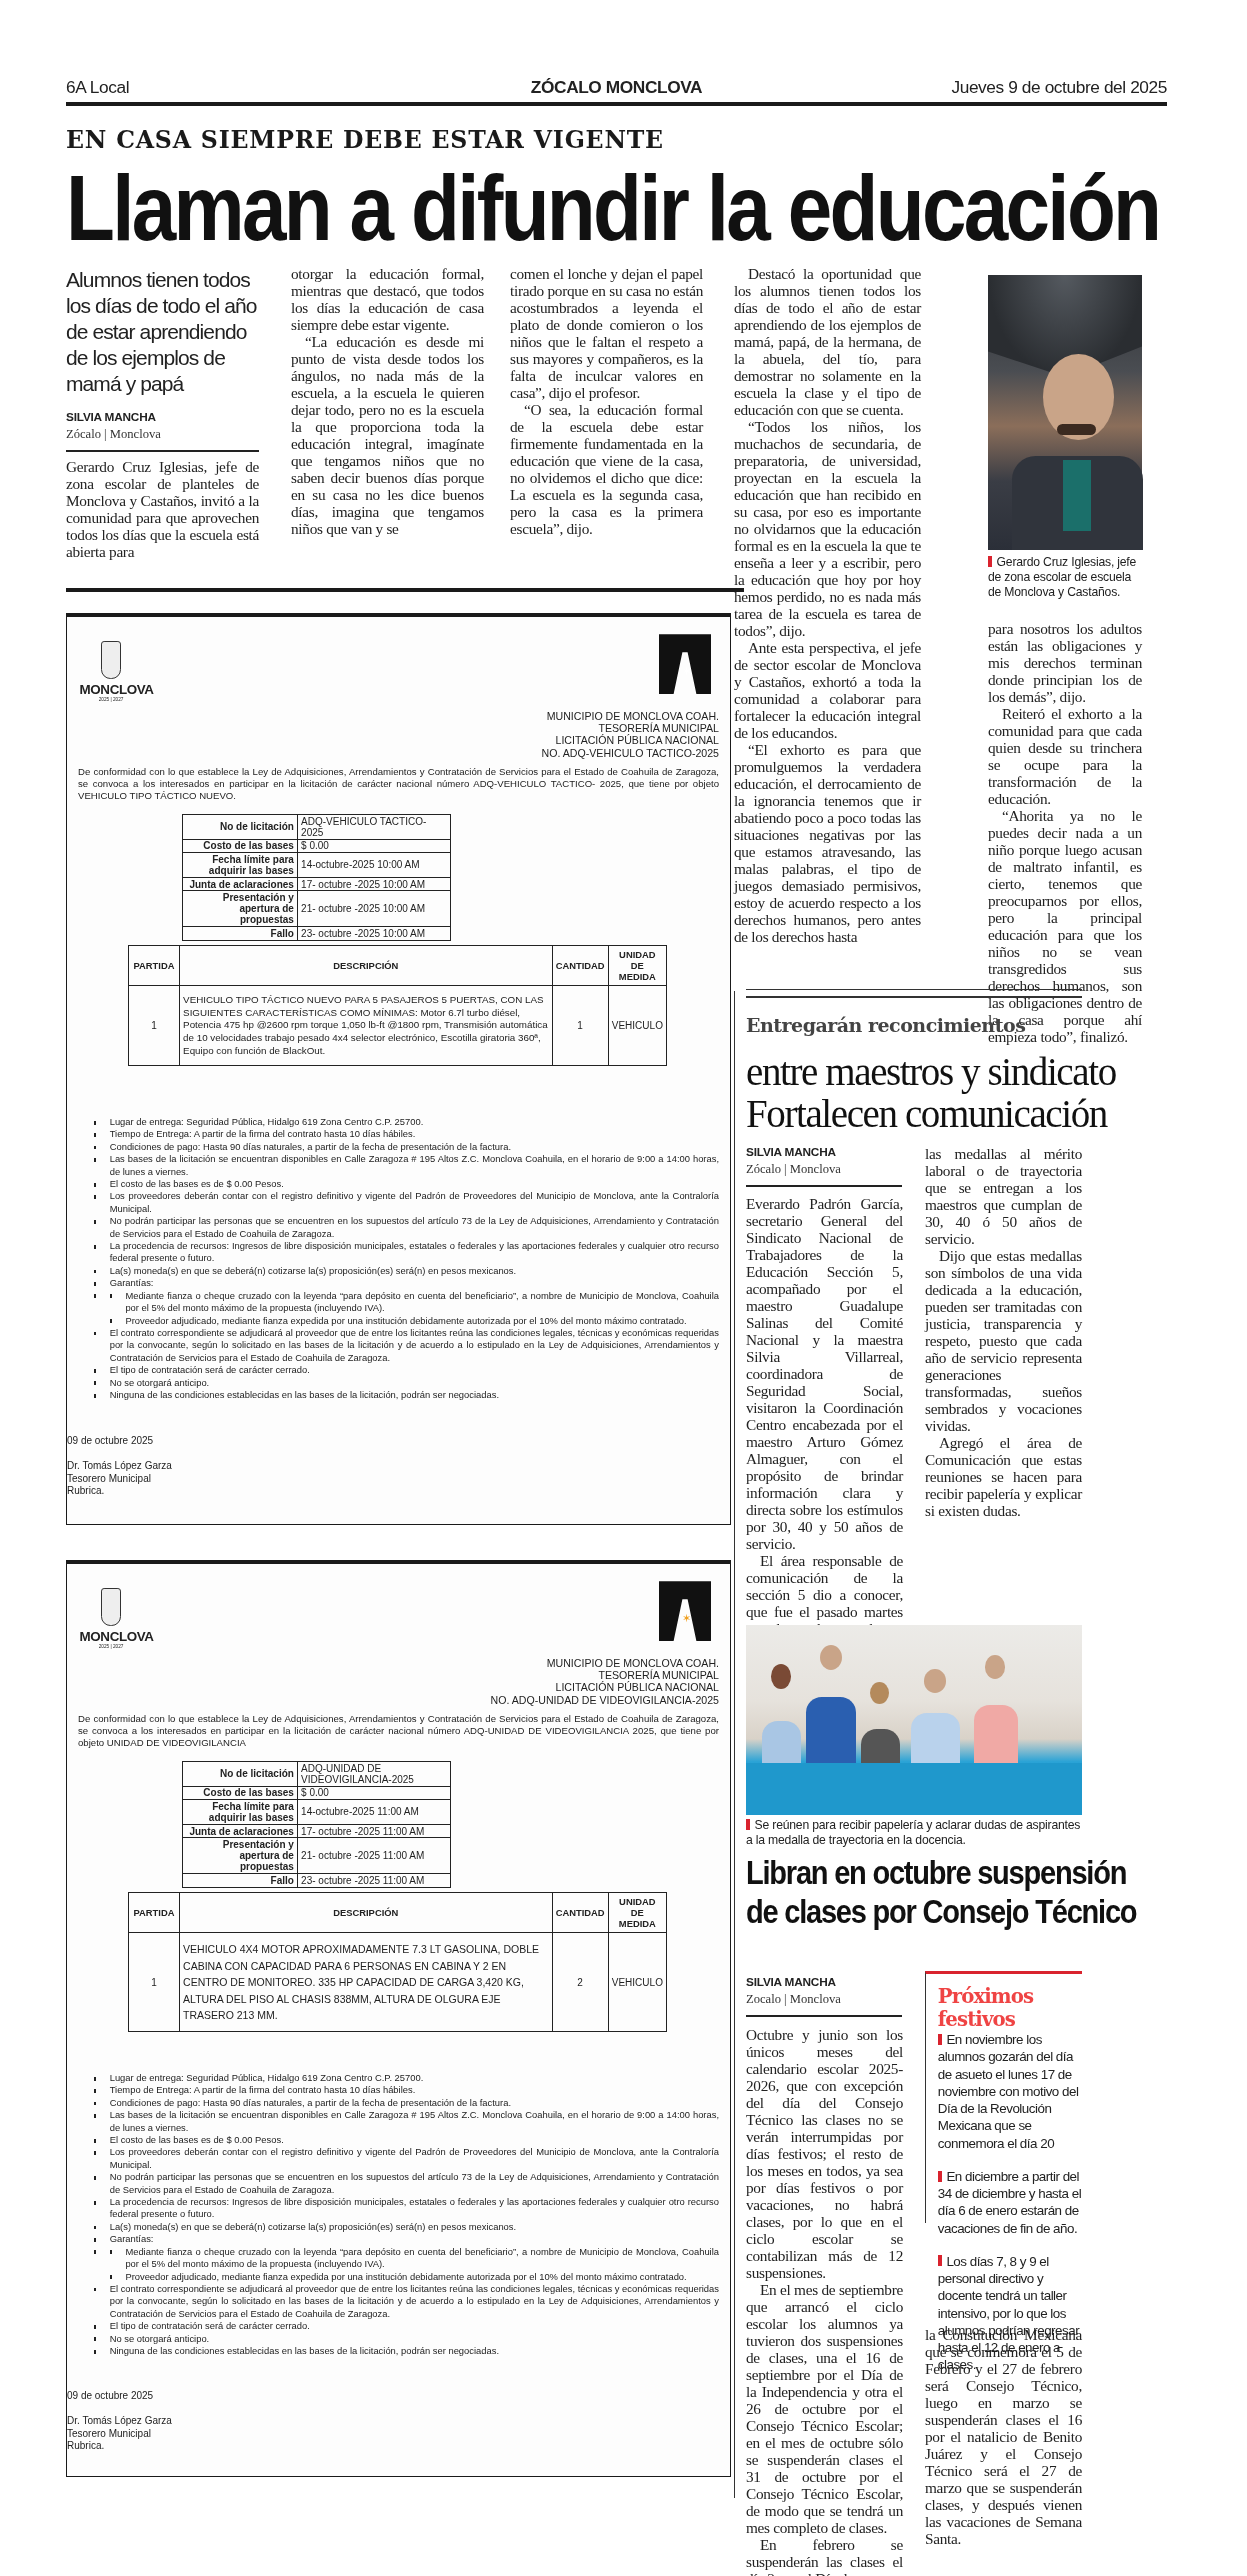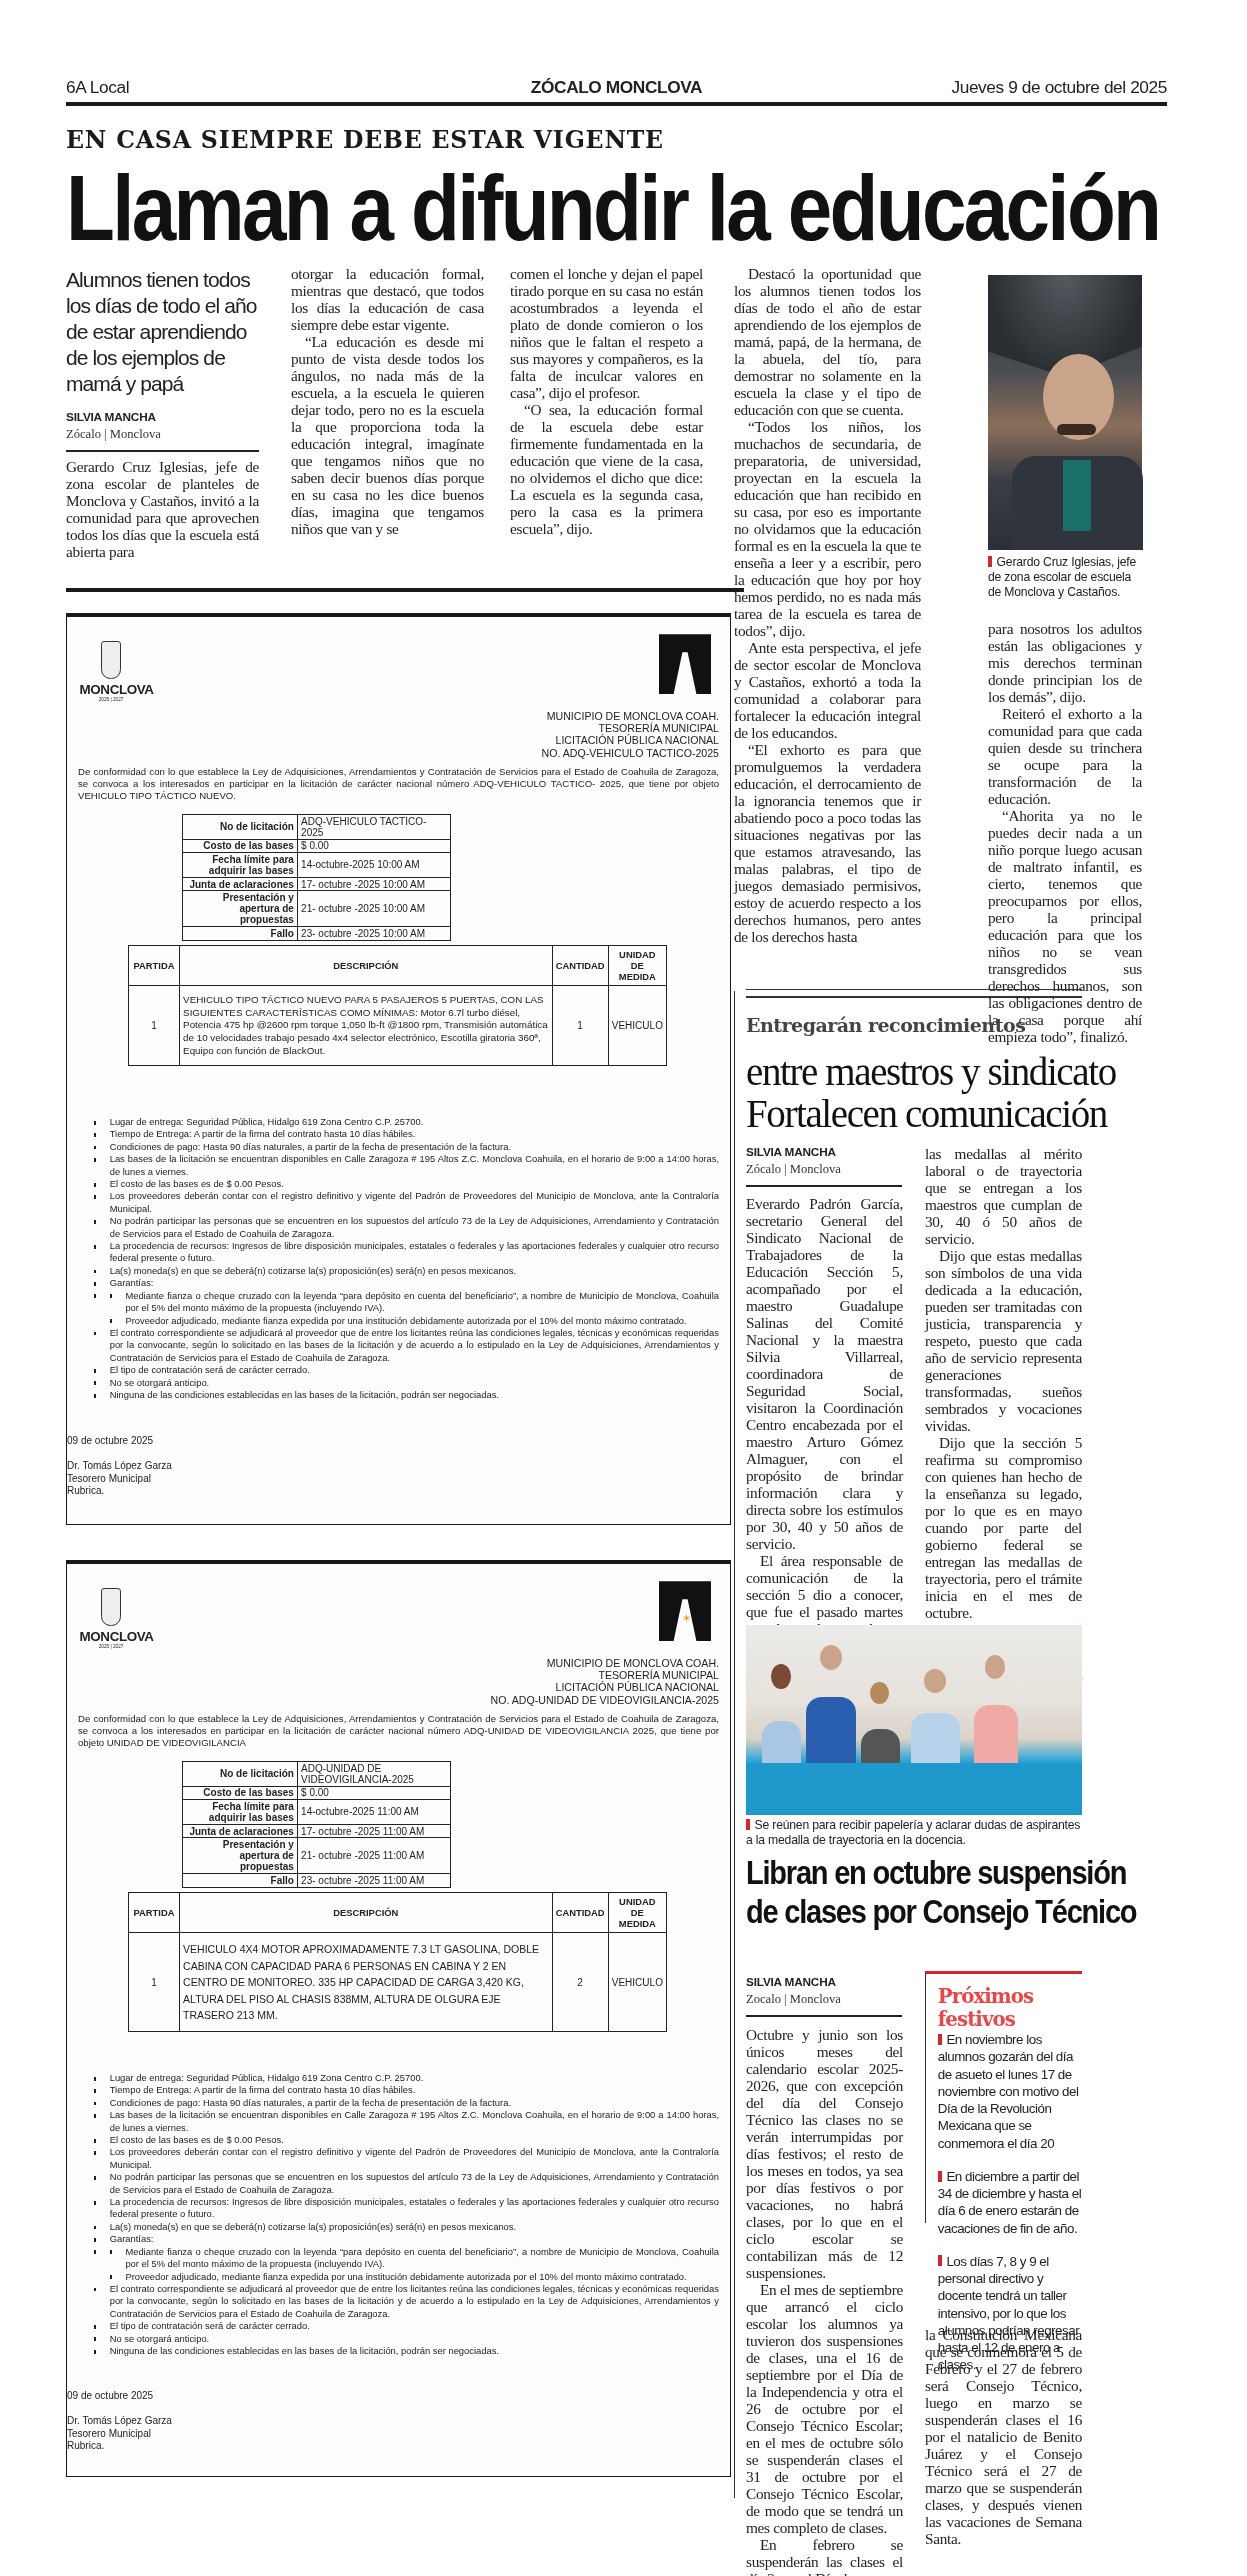--- a/index.html
+++ b/index.html
@@ -300,21 +300,20 @@
   <div class="byline-place">Zócalo | Monclova</div>
   <div class="byline-rule"></div>
 </div>
 <div class="abs body" style="top:1195px;left:746px;width:157px">
   <p class="noi">Everardo Padrón García, secretario General del Sindicato Nacional de Trabajadores de la Educación Sección 5, acompañado por el maestro Guadalupe Salinas del Comité Nacional y la maestra Silvia Villarreal, coordinadora de Seguridad Social, visitaron la Coordinación Centro encabezada por el maestro Arturo Gómez Almaguer, con el propósito de brindar información clara y directa sobre los estímulos por 30, 40 y 50 años de servicio.</p>
   <p>El área responsable de comunicación de la sección 5 dio a conocer, que fue el pasado martes por la tarde cuando se llevó a cabo este encuentro que fortalece los lazos entre el sindicato y sus agremiados que fueron informados sobre</p>
 </div>
 <div class="abs body" style="top:1145px;left:925px;width:157px">
   <p class="noi">las medallas al mérito laboral o de trayectoria que se entregan a los maestros que cumplan de 30, 40 ó 50 años de servicio.</p>
   <p>Dijo que estas medallas son símbolos de una vida dedicada a la educación, pueden ser tramitadas con justicia, transparencia y respeto, puesto que cada año de servicio representa generaciones transformadas, sueños sembrados y vocaciones vividas.</p>
-  <p>Dijo que la sección 5 reafirma su compromiso con quienes han hecho de la enseñanza su legado, por lo que es en mayo cuando por parte del gobierno federal se entregan las medallas de trayectoria, pero el trámite inicia en el mes de octubre.</p>
   <p>Agregó el área de Comunicación que estas reuniones se hacen para recibir papelería y explicar si existen dudas.</p>
 </div>
 <div class="abs photo-group" style="top:1625px;left:746px;width:336px;height:190px">
   <div class="person" style="left:15.7px;width:39px;height:94px;background:#a9c6e4"></div>
   <div class="head" style="left:25px;top:39px;width:20.4px;height:25px;background:#7a4a35"></div>
   <div class="person" style="left:60px;width:50px;height:118px;background:#2a5fb0"></div>
   <div class="head" style="left:74px;top:20.4px;width:22px;height:25px"></div>
   <div class="person" style="left:115px;width:39px;height:86px;background:#555"></div>
   <div class="head" style="left:124px;top:57px;width:19px;height:22px;background:#b48a5c"></div>
   <div class="person" style="left:165px;width:49px;height:102px;background:#b9d2ec"></div>

